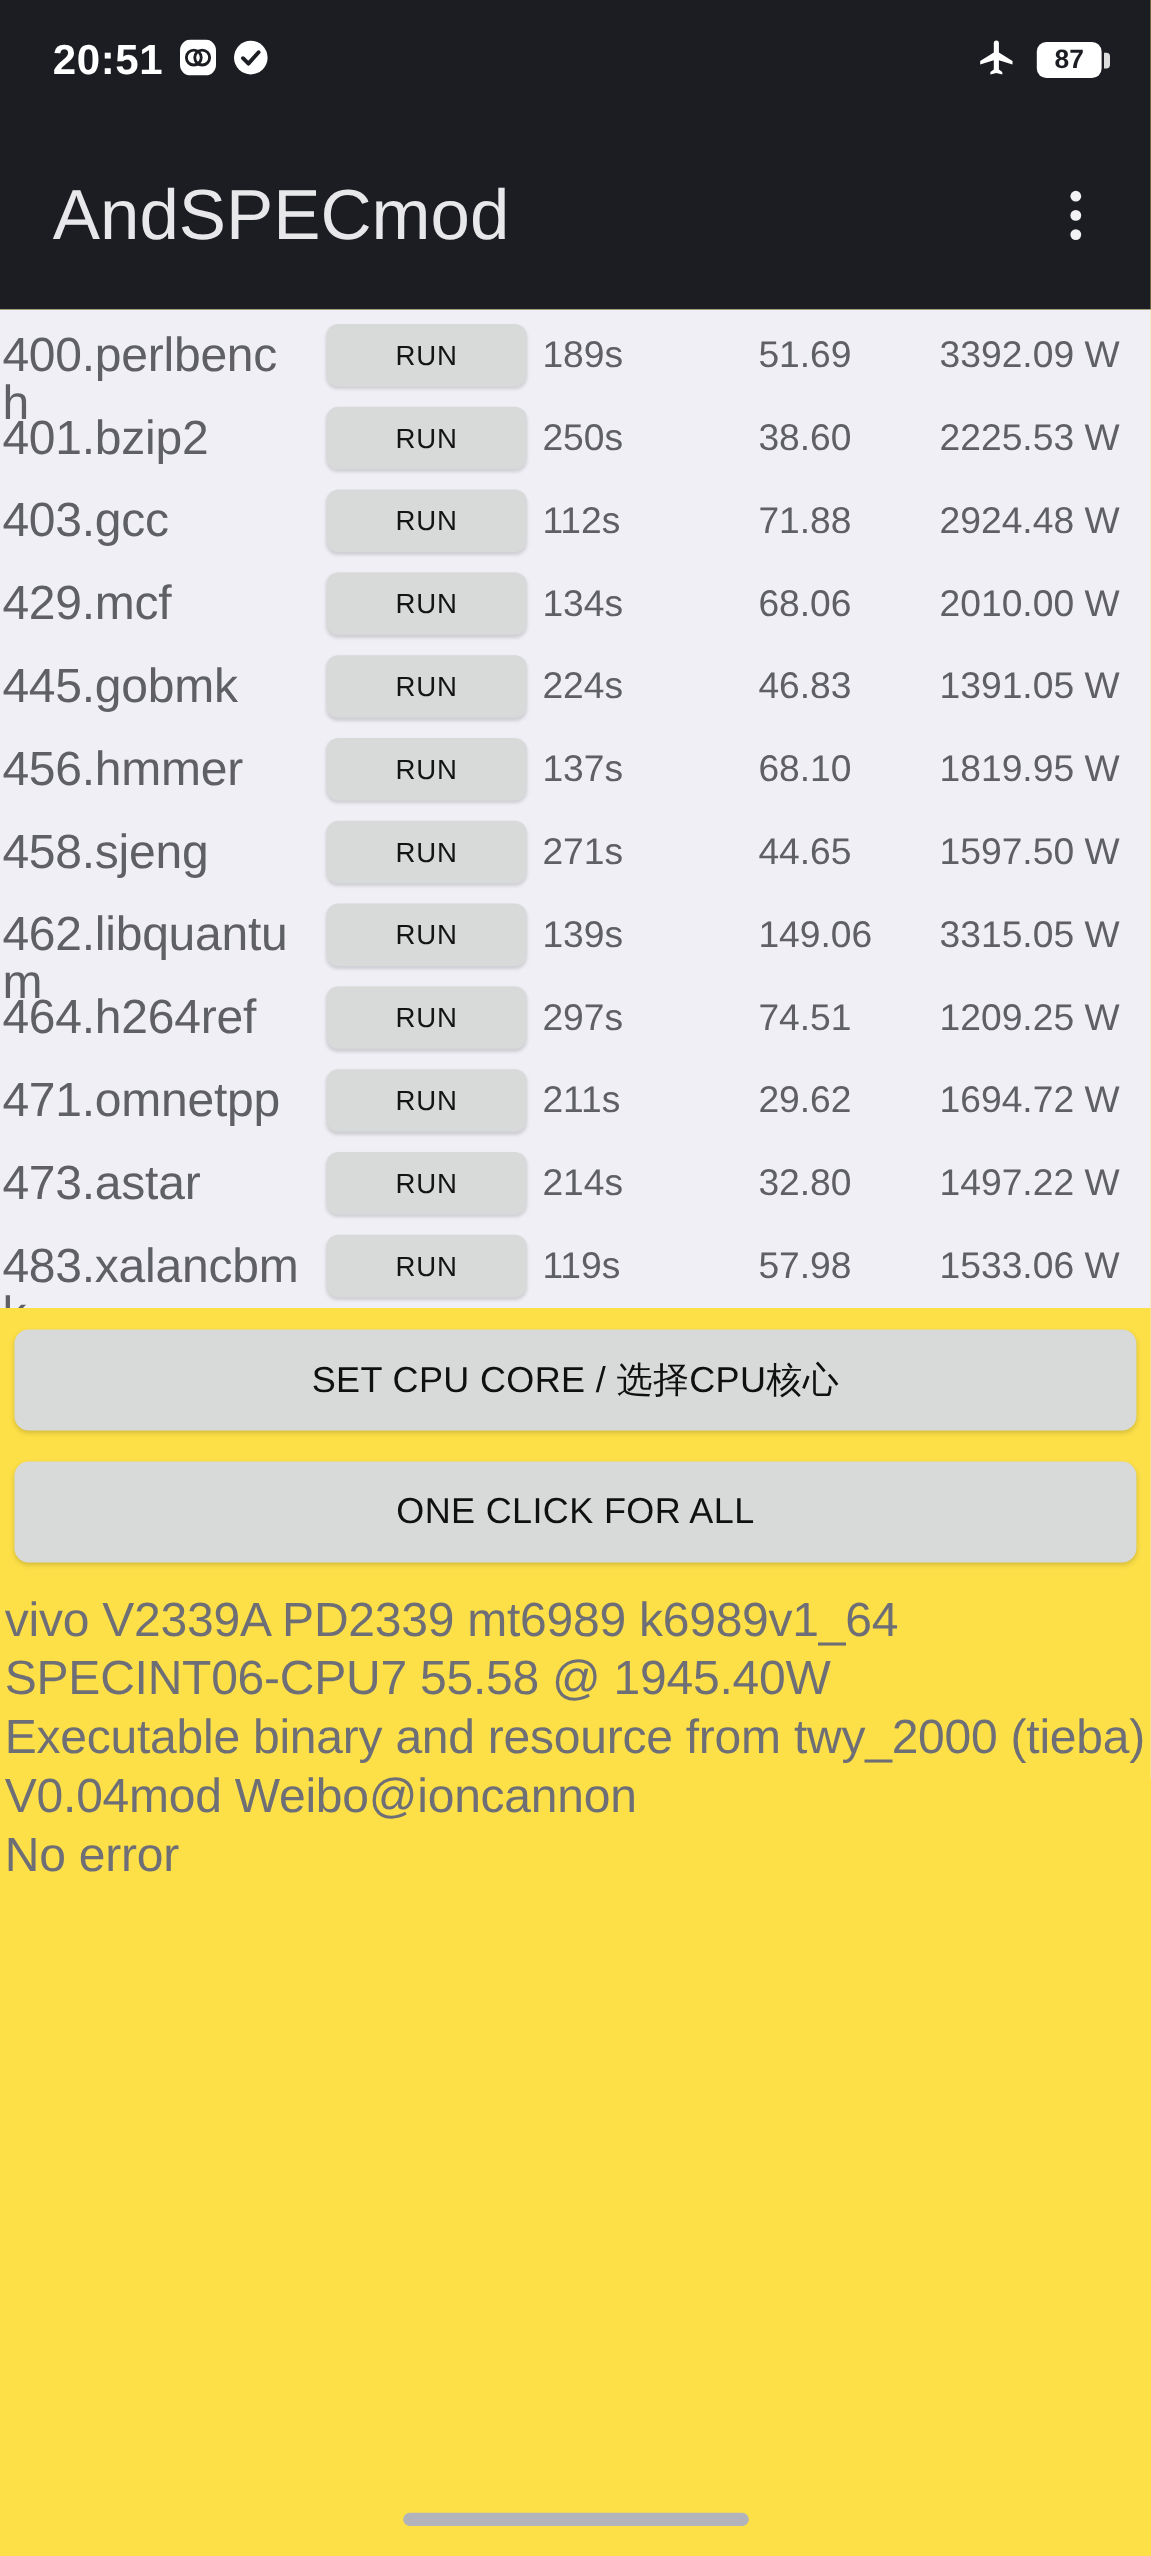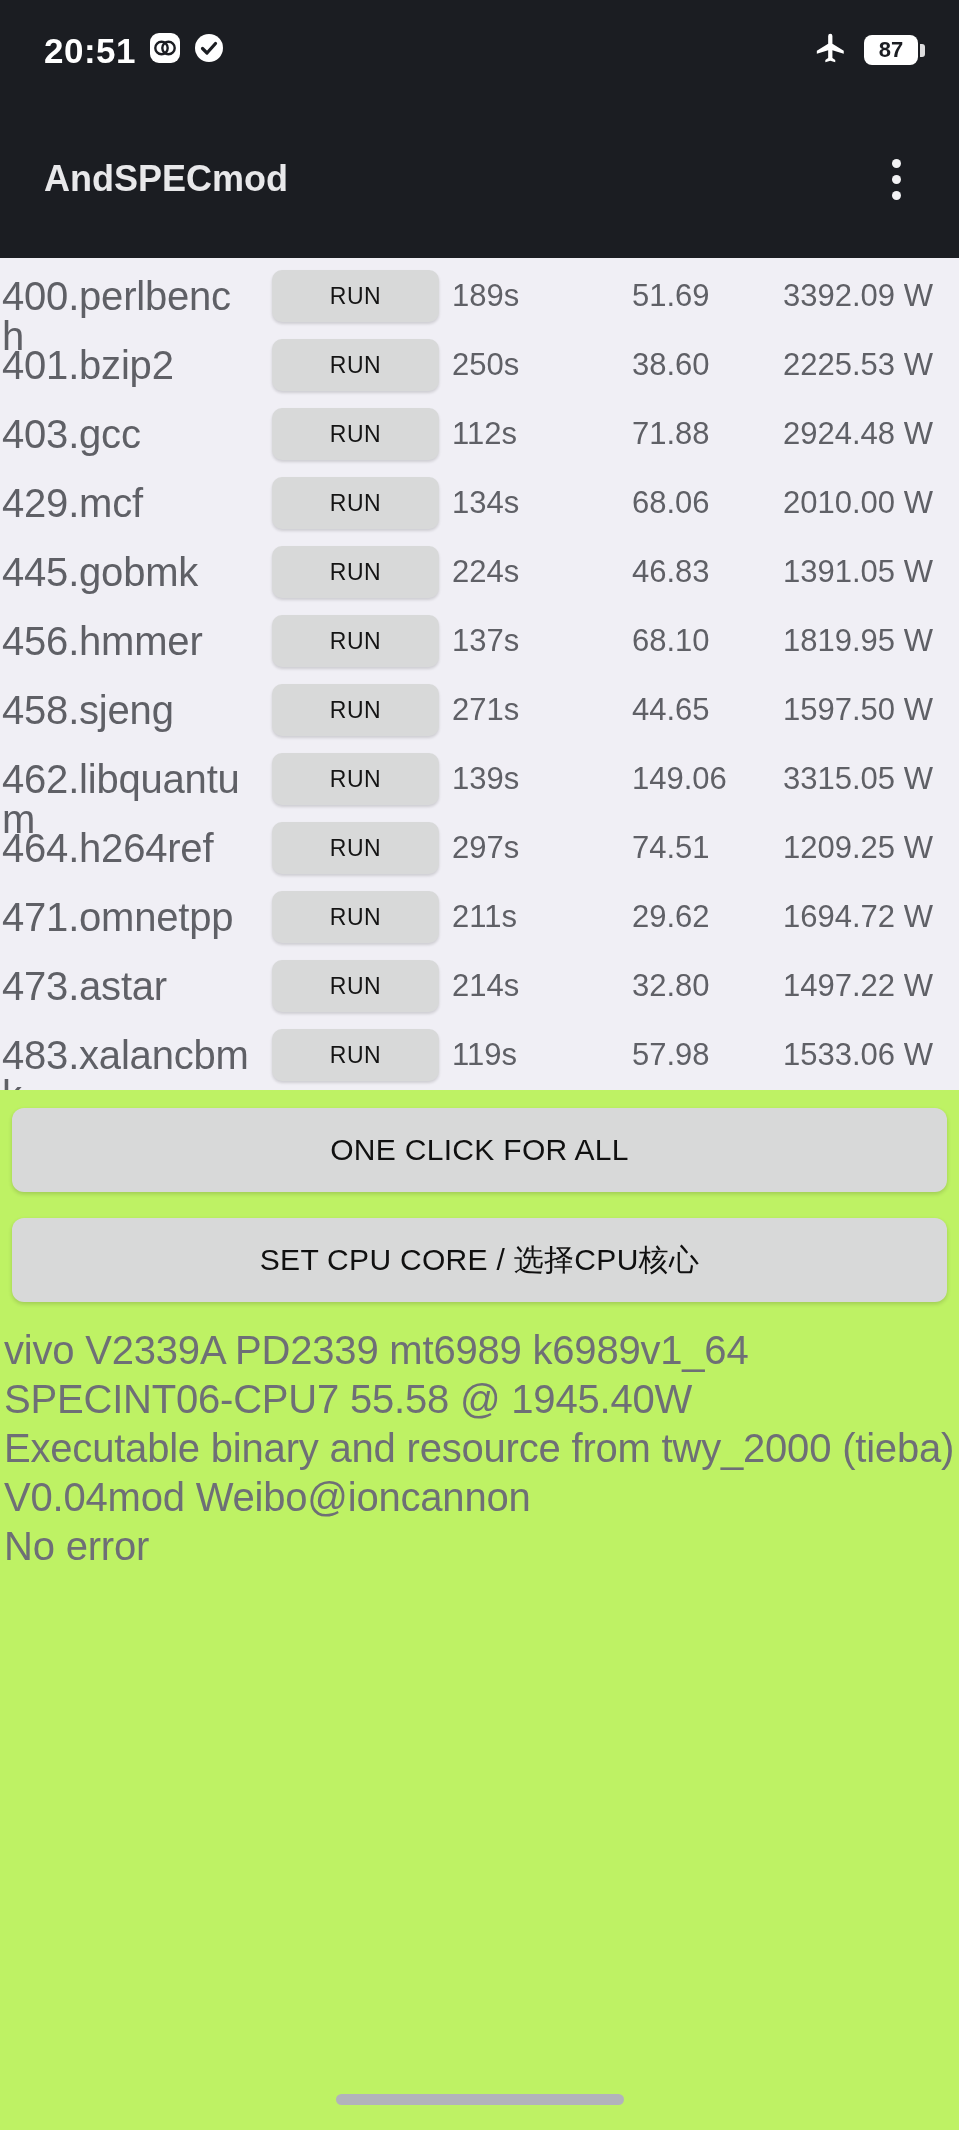--- a/index.html
+++ b/index.html
@@ -9,21 +9,21 @@
     height: 2130px;
     background: #f0eff5;
     font-family: "Liberation Sans", sans-serif;
     overflow: hidden;
   }
 
   #app {
     position: relative;
     width: 959px;
     height: 2130px;
-    background: #bef264;
+    background: #fde047;
     display: flex;
     flex-direction: column;
   }
 
   
   .status-bar {
     height: 100px;
     background: #1b1d22;
     display: flex;
     align-items: center;
@@ -83,22 +83,22 @@
     height: 158px;
     background: #1b1d22;
     display: flex;
     align-items: center;
     justify-content: space-between;
     padding: 0 40px 0 44px;
     flex: 0 0 auto;
   }
   .app-title {
     color: #e8e8ea;
-    font-size: 36px;
-    font-weight: bold;
+    font-size: 59px;
+    font-weight: normal;
     letter-spacing: 0px;
     line-height: 1;
   }
   .overflow-menu {
     display: flex;
     flex-direction: column;
     gap: 7px;
     padding: 14px 18px;
     cursor: pointer;
   }
@@ -353,22 +353,22 @@
       <div class="bench-row">
         <div class="bench-name">483.xalancbmk</div>
         <button class="run-btn">RUN</button>
         <div class="bench-time">119s</div>
         <div class="bench-score">57.98</div>
         <div class="bench-power">1533.06 W</div>
       </div>
     </div>
 
   <div class="actions">
+    <button class="action-btn">SET CPU CORE / 选择CPU核心</button>
     <button class="action-btn">ONE CLICK FOR ALL</button>
-    <button class="action-btn">SET CPU CORE / 选择CPU核心</button>
   </div>
 
   <div class="footer-info" id="footer-info">
       <div class="footer-line">vivo V2339A PD2339 mt6989 k6989v1_64</div>
       <div class="footer-line">SPECINT06-CPU7  55.58 @ 1945.40W</div>
       <div class="footer-line">Executable binary and resource from twy_2000 (tieba)</div>
       <div class="footer-line">V0.04mod  Weibo@ioncannon</div>
       <div class="footer-line">No error</div>
     </div>
 

